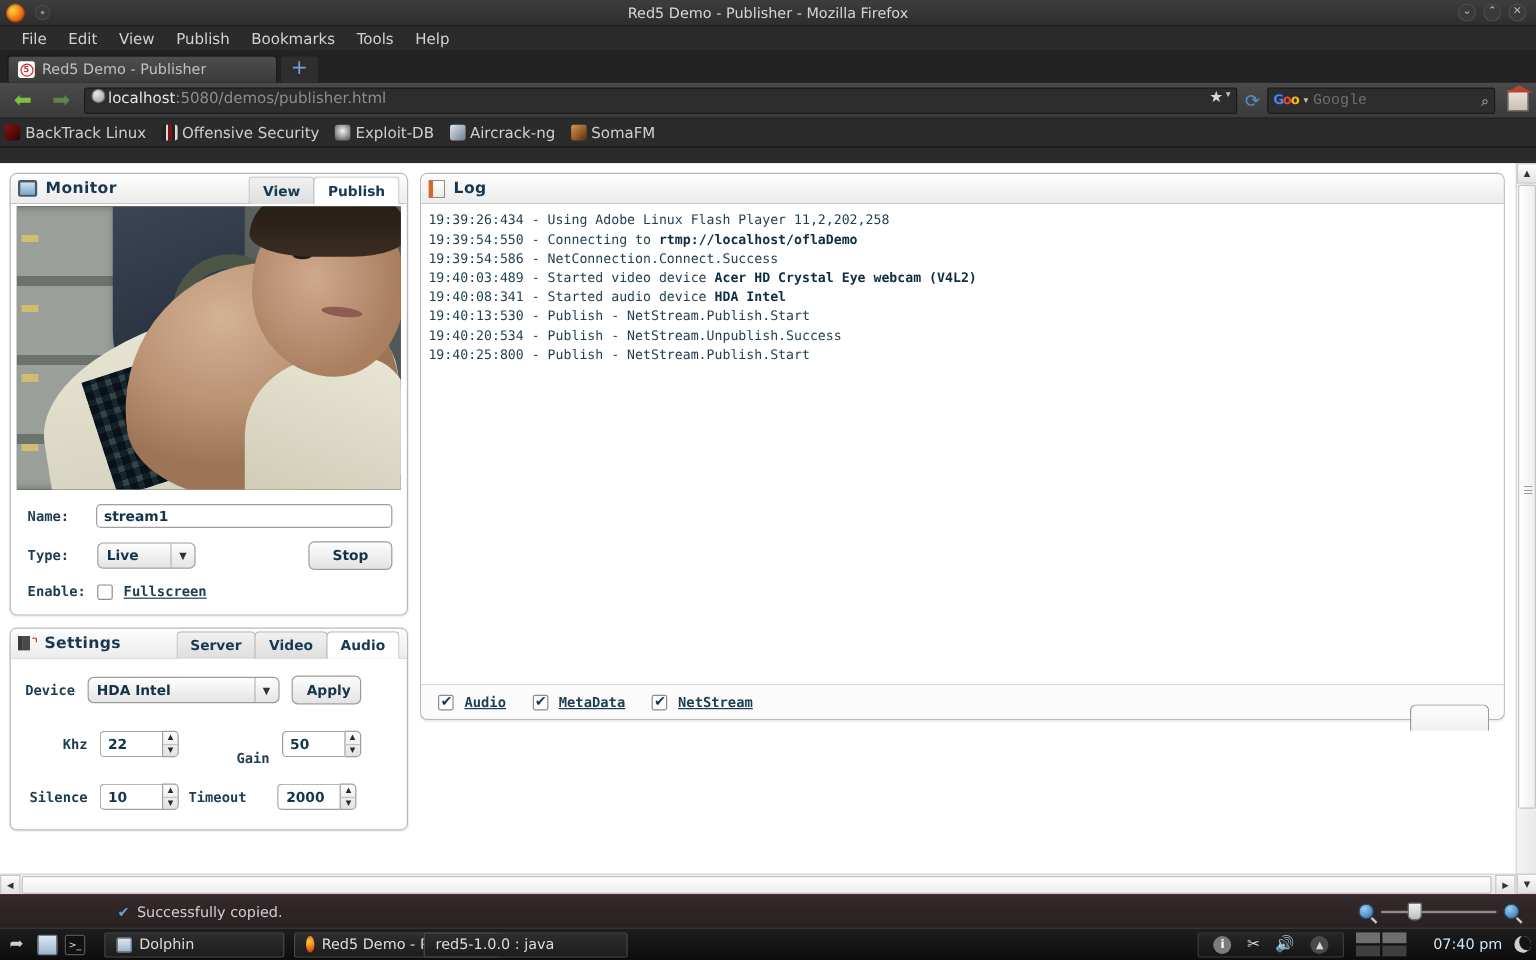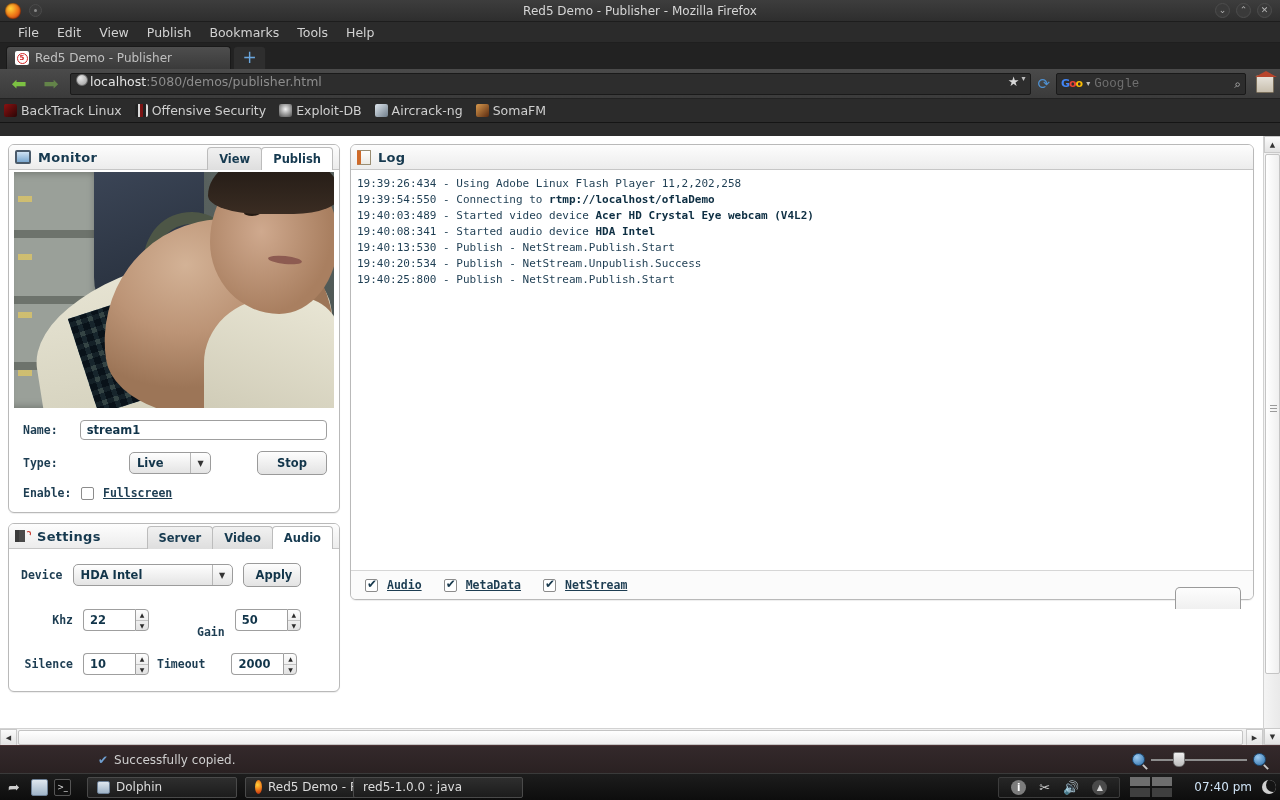--- a/index.html
+++ b/index.html
@@ -233,21 +233,21 @@
     height:20px; border:1px solid #9f9f9f; border-radius:4px;
     background:#fff; font-size:11.5px; font-weight:bold; color:#12354a;
     padding:0 6px; line-height:18px;
     font-family:"DejaVu Sans","Liberation Sans",sans-serif;
   }
   #name-input { width:253px; }
   .selectbox {
     width:82px; height:22px; border:1px solid #9c9c9c; border-radius:5px;
     background:linear-gradient(#fefefe,#e4e4e4);
     display:flex; align-items:center; position:relative;
-    font-size:11.5px; font-weight:bold; color:#12354a; padding-left:7px;margin-left:48px;
+    font-size:11.5px; font-weight:bold; color:#12354a; padding-left:7px;
   }
   .selectbox .arrowbtn {
     position:absolute; right:0; top:0; bottom:0; width:20px;
     border-left:1px solid #b6b6b6;
     display:flex;align-items:center;justify-content:center;font-size:8px;color:#333;
   }
   .btn {
     border:1px solid #9a9a9a; border-radius:5px;
     background:linear-gradient(#fdfdfd,#e3e3e3);
     font-size:11.5px; font-weight:bold; color:#12354a;
@@ -616,20 +616,21 @@
 
       <div id="rightcol">
         <div class="panel" id="log-panel">
           <div class="panel-head">
             <span style="display:inline-block;width:14px;height:15px;background:linear-gradient(#ffffff,#eceae4);border:1px solid #9a8d72;border-left:4px solid #cf6a2a;border-radius:1px;"></span>
             <span class="panel-title">Log</span>
           </div>
           <div id="log-body">
             <div class="logline"><span>19:39:26:434</span><span> - Using Adobe Linux Flash Player 11,2,202,258</span><b></b></div>
             <div class="logline"><span>19:39:54:550</span><span> - Connecting to </span><b>rtmp://localhost/oflaDemo</b></div>
+            <div class="logline"><span>19:39:54:586</span><span> - NetConnection.Connect.Success</span><b></b></div>
             <div class="logline"><span>19:40:03:489</span><span> - Started video device </span><b>Acer HD Crystal Eye webcam (V4L2)</b></div>
             <div class="logline"><span>19:40:08:341</span><span> - Started audio device </span><b>HDA Intel</b></div>
             <div class="logline"><span>19:40:13:530</span><span> - Publish - NetStream.Publish.Start</span><b></b></div>
             <div class="logline"><span>19:40:20:534</span><span> - Publish - NetStream.Unpublish.Success</span><b></b></div>
             <div class="logline"><span>19:40:25:800</span><span> - Publish - NetStream.Publish.Start</span><b></b></div>
           </div>
           <div id="log-foot">
             <span class="fitem">
               <span class="cbox checked"></span>
               <span class="clabel">Audio</span>

